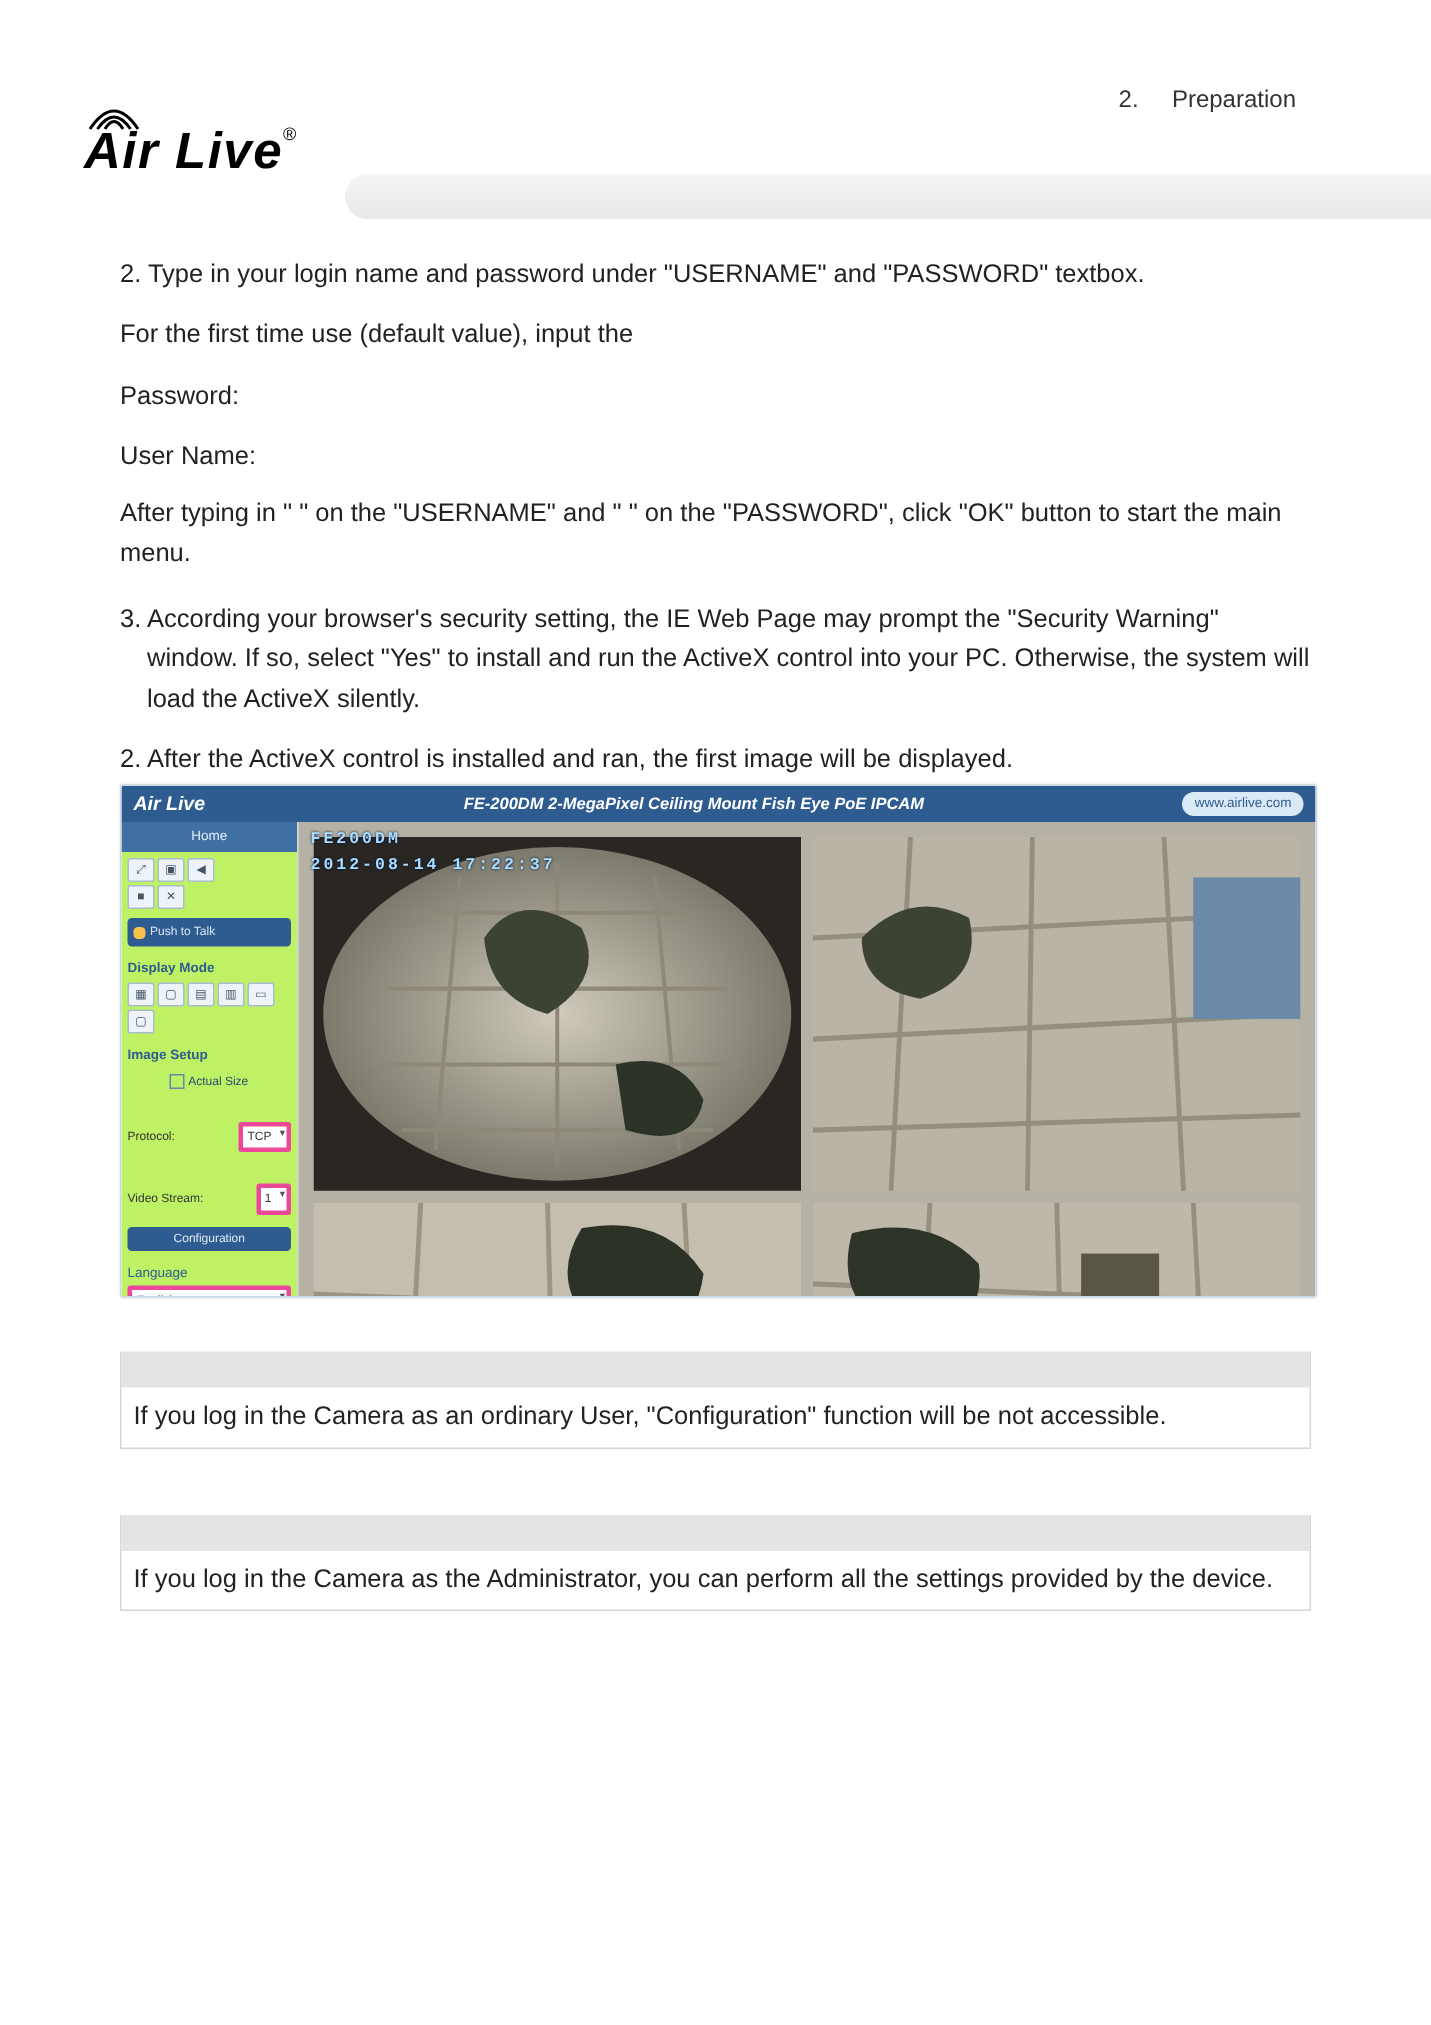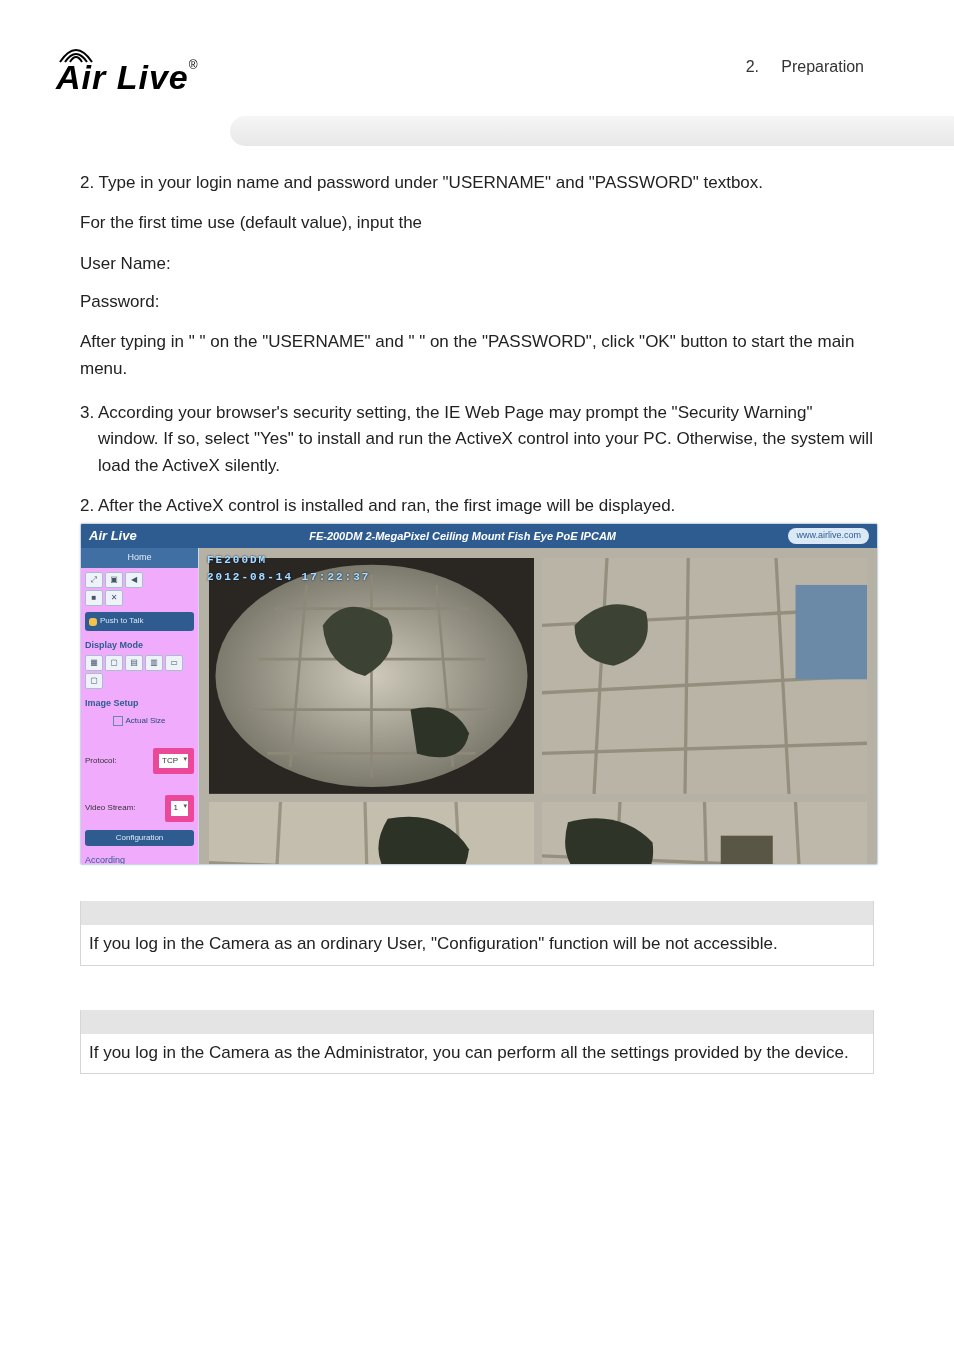--- a/index.html
+++ b/index.html
@@ -19,21 +19,21 @@
   }
   .header-right {
     position: absolute;
     top: 58px;
     right: 90px;
     font-size: 16px;
     color: #333;
   }
   .logo-area {
     position: absolute;
-    top: 42px;
+    top: 66px;
     left: 56px;
     width: 180px;
     height: 60px;
   }
   .logo-arcs {
     position: absolute;
     top: 0;
     left: 0;
   }
   .logo-arcs svg { width: 40px; height: 24px; }
@@ -102,21 +102,21 @@
   .ss-pill {
     background: #dbe9f7;
     border-radius: 10px;
     font-size: 9px;
     padding: 1px 8px;
     color: #2e5c91;
   }
   .ss-body { display: flex; height: calc(100% - 24px); }
   .ss-side {
     width: 118px;
-    background: #f0abfc;
+    background: #bef264;
     border-right: 1px solid #cdd9e6;
     font-size: 9px;
     color: #2e5c91;
     padding: 0 4px 4px 4px;
     box-sizing: border-box;
   }
   .ss-home {
     background: #3f6fa3;
     color: #e5edf5;
     text-align: center;
@@ -143,21 +143,21 @@
     display:flex; align-items:center; gap:3px;
   }
   .ss-ptt .mic { width:8px; height:8px; background:#f5c24c; border-radius:3px; }
   .ss-sec-title { font-weight:700; color:#2e5c91; margin-top:8px; font-size:9px; }
   .ss-chk { margin-top:4px; font-size:8px; color:#254a72; display:flex; align-items:center; gap:2px;justify-content:center;}
   .ss-chk .box { width:8px; height:8px; border:1px solid #6688aa; display:inline-block;}
   .ss-row-label { font-size:8px; color:#333; display:flex; justify-content:space-between; align-items:center; margin-top:21px;}
   .ss-dd {
     font-size:8px;
     background:#fff;
-    border:6px solid #ec4899;
+    border:3px solid #ec4899;
     border-radius:2px;
     padding:1px 10px 1px 3px;
     position: relative;
   }
   .ss-dd::after {
     content:"▾"; position:absolute; right:1px; top:0; font-size:7px; color:#555;
   }
   .ss-conf {
     background:#2e5c91;
     color:#dfe9f3;
@@ -246,22 +246,22 @@
     </div>
   </div>
 
   <div class="header-divider"></div>
 
   <div class="content">
 
     <p>2. Type in your login name and password under "USERNAME" and "PASSWORD" textbox.</p>
 
     <p class="indent">For the first time use (default value), input the</p>
+    <p class="indent2">Password:</p>
     <p class="indent2" style="margin-bottom:2px;">User Name:</p>
-    <p class="indent2">Password:</p>
 
     <p class="indent">After typing in "         " on the "USERNAME" and "         " on the "PASSWORD", click "OK" button to start the main menu.</p>
 
     <p style="margin-top:18px; padding-left:0; text-indent:-18px; margin-left:18px;">3. According your browser's security setting, the IE Web Page may prompt the "Security Warning" window.    If so, select "Yes" to install and run the ActiveX control into your PC. Otherwise, the system will load the ActiveX silently.</p>
 
     <p style="margin-top:14px; margin-bottom:4px;">2. After the ActiveX control is installed and ran, the first image will be displayed.</p>
 
     <div class="screenshot">
       <div class="ss-topbar">
         <span class="ss-brand">Air Live</span>
@@ -309,21 +309,21 @@
             <span>Protocol:</span>
             <span class="ss-dd">TCP</span>
           </div>
           <div class="ss-row-label">
             <span>Video Stream:</span>
             <span class="ss-dd">1</span>
           </div>
 
           <div class="ss-conf">Configuration</div>
 
-          <div class="ss-sec-title" style="font-weight:400;">According</div>
+          <div class="ss-sec-title" style="font-weight:400;">Language</div>
           <div class="ss-row-label" style="margin-top:1px;">
             <span class="ss-dd" style="flex:1;">English</span>
           </div>
 
           <div class="ss-sec-title" style="font-weight:400; color:#b04444;">Recording Location</div>
           <div style="text-align:right;"><span class="ss-btn">Browse</span></div>
 
         </div>
 
         <div class="ss-main">

